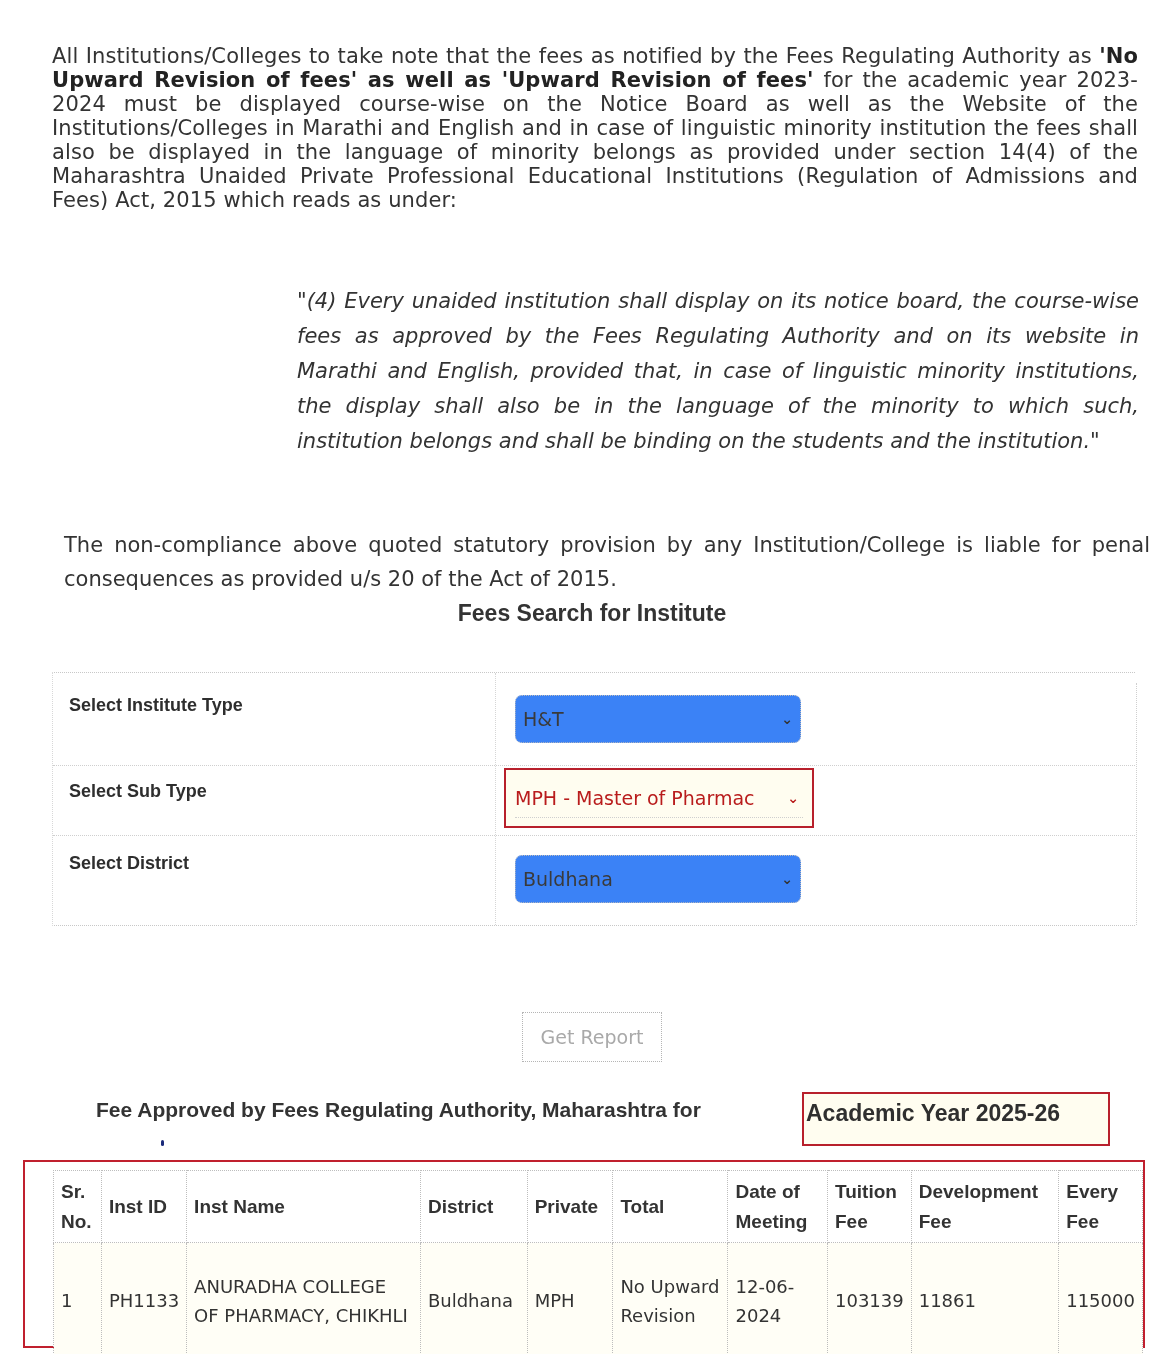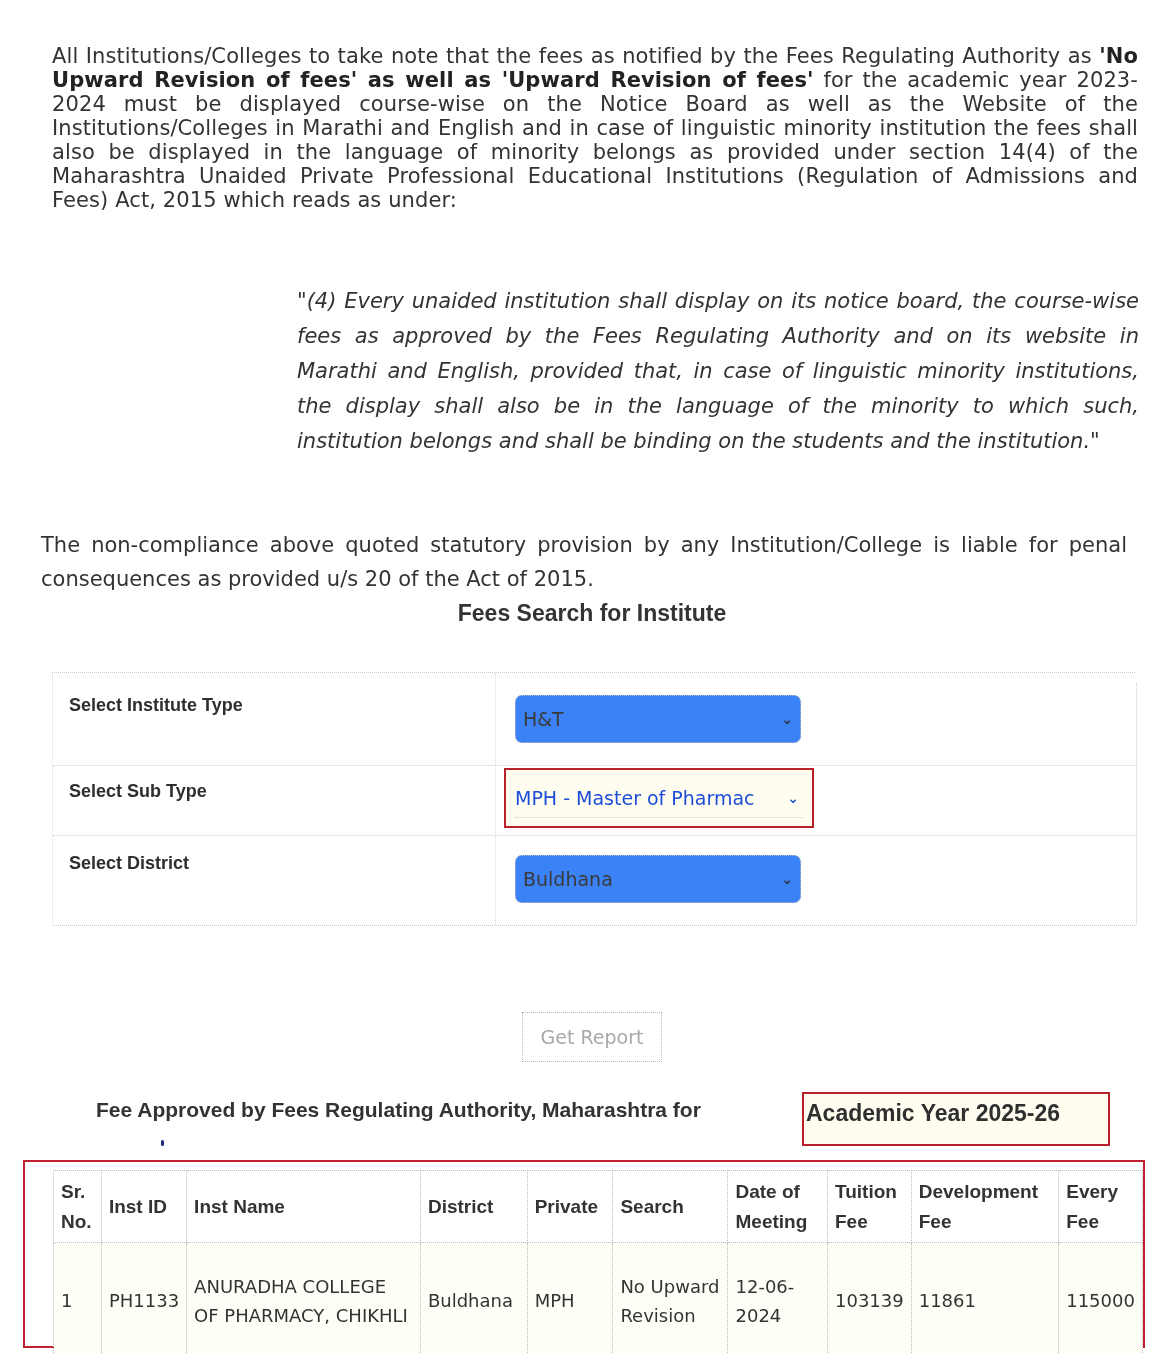--- a/index.html
+++ b/index.html
@@ -14,21 +14,21 @@
       font-size: 21px; line-height: 24px; text-align: justify;
       color: #333333; letter-spacing: 0.1px;
     }
     .notice b { color: #222; }
     .quote {
       position: absolute; left: 297px; top: 284px; width: 842px;
       font-size: 21px; line-height: 35px; font-style: italic;
       text-align: justify; color: #333;
     }
     .penal {
-      position: absolute; left: 41px; top: 528px; width: 1086px;
+      position: absolute; left: 64px; top: 528px; width: 1086px;
       font-size: 21px; line-height: 34px; text-align: justify; color: #333;
     }
     .search-title {
       position: absolute; left: 0; width: 1184px; top: 600px;
       text-align: center; font-size: 23px; font-weight: bold; color: #333;
       font-family: "Liberation Sans", sans-serif;
     }
     .search-form {
       position: absolute; left: 52px; top: 672px; width: 1082px; height: 252px;
       border-top: 1px dotted #c8c8c8; border-bottom: 1px dotted #c8c8c8;
@@ -62,21 +62,21 @@
     }
     .sel1 { top: 22px; }
     .sel3 { top: 182px; }
     .highlight-box {
       position: absolute; left: 451px; top: 95px; width: 310px; height: 60px;
       border: 2px solid #b8202c; box-sizing: border-box; background: #fffdf0;
     }
     .sel2 {
       position: absolute; left: 9px; top: 8px; width: 288px; height: 40px;
       border: none; border-bottom: 1px dotted #cfcfcf; border-radius: 0;
-      background: transparent; font-size: 19px; color: #1d4ed8;
+      background: transparent; font-size: 19px; color: #b91c1c;
       display: flex; align-items: center; box-sizing: border-box; cursor: pointer;
     }
     .sel2 .val { flex: 1; white-space: nowrap; overflow: hidden; }
     .sel2 .chev { width: 20px; text-align: center; font-size: 14px; font-weight: bold; }
     .get-report {
       position: absolute; left: 522px; top: 1012px; width: 140px; height: 50px;
       border: 1px dotted #b5b5b5; box-sizing: border-box; background: #fff;
       color: #a9a9a9; font-size: 19px; display: flex; align-items: center; justify-content: center;
       cursor: pointer;
     }
@@ -165,21 +165,21 @@
 
 <div class="table-wrap">
   <table class="fees">
     <thead>
       <tr>
         <th class="c1">Sr. No.</th>
         <th class="c2">Inst ID</th>
         <th class="c3">Inst Name</th>
         <th class="c4">District</th>
         <th class="c5">Private</th>
-        <th class="c6">Search</th>
+        <th class="c6">Total</th>
         <th class="c7">Date of Meeting</th>
         <th class="c8">Tuition Fee</th>
         <th class="c9">Development Fee</th>
         <th class="c10">Every Fee</th>
       </tr>
     </thead>
     <tbody>
       <tr>
         <td>1</td>
         <td>PH1133</td>

